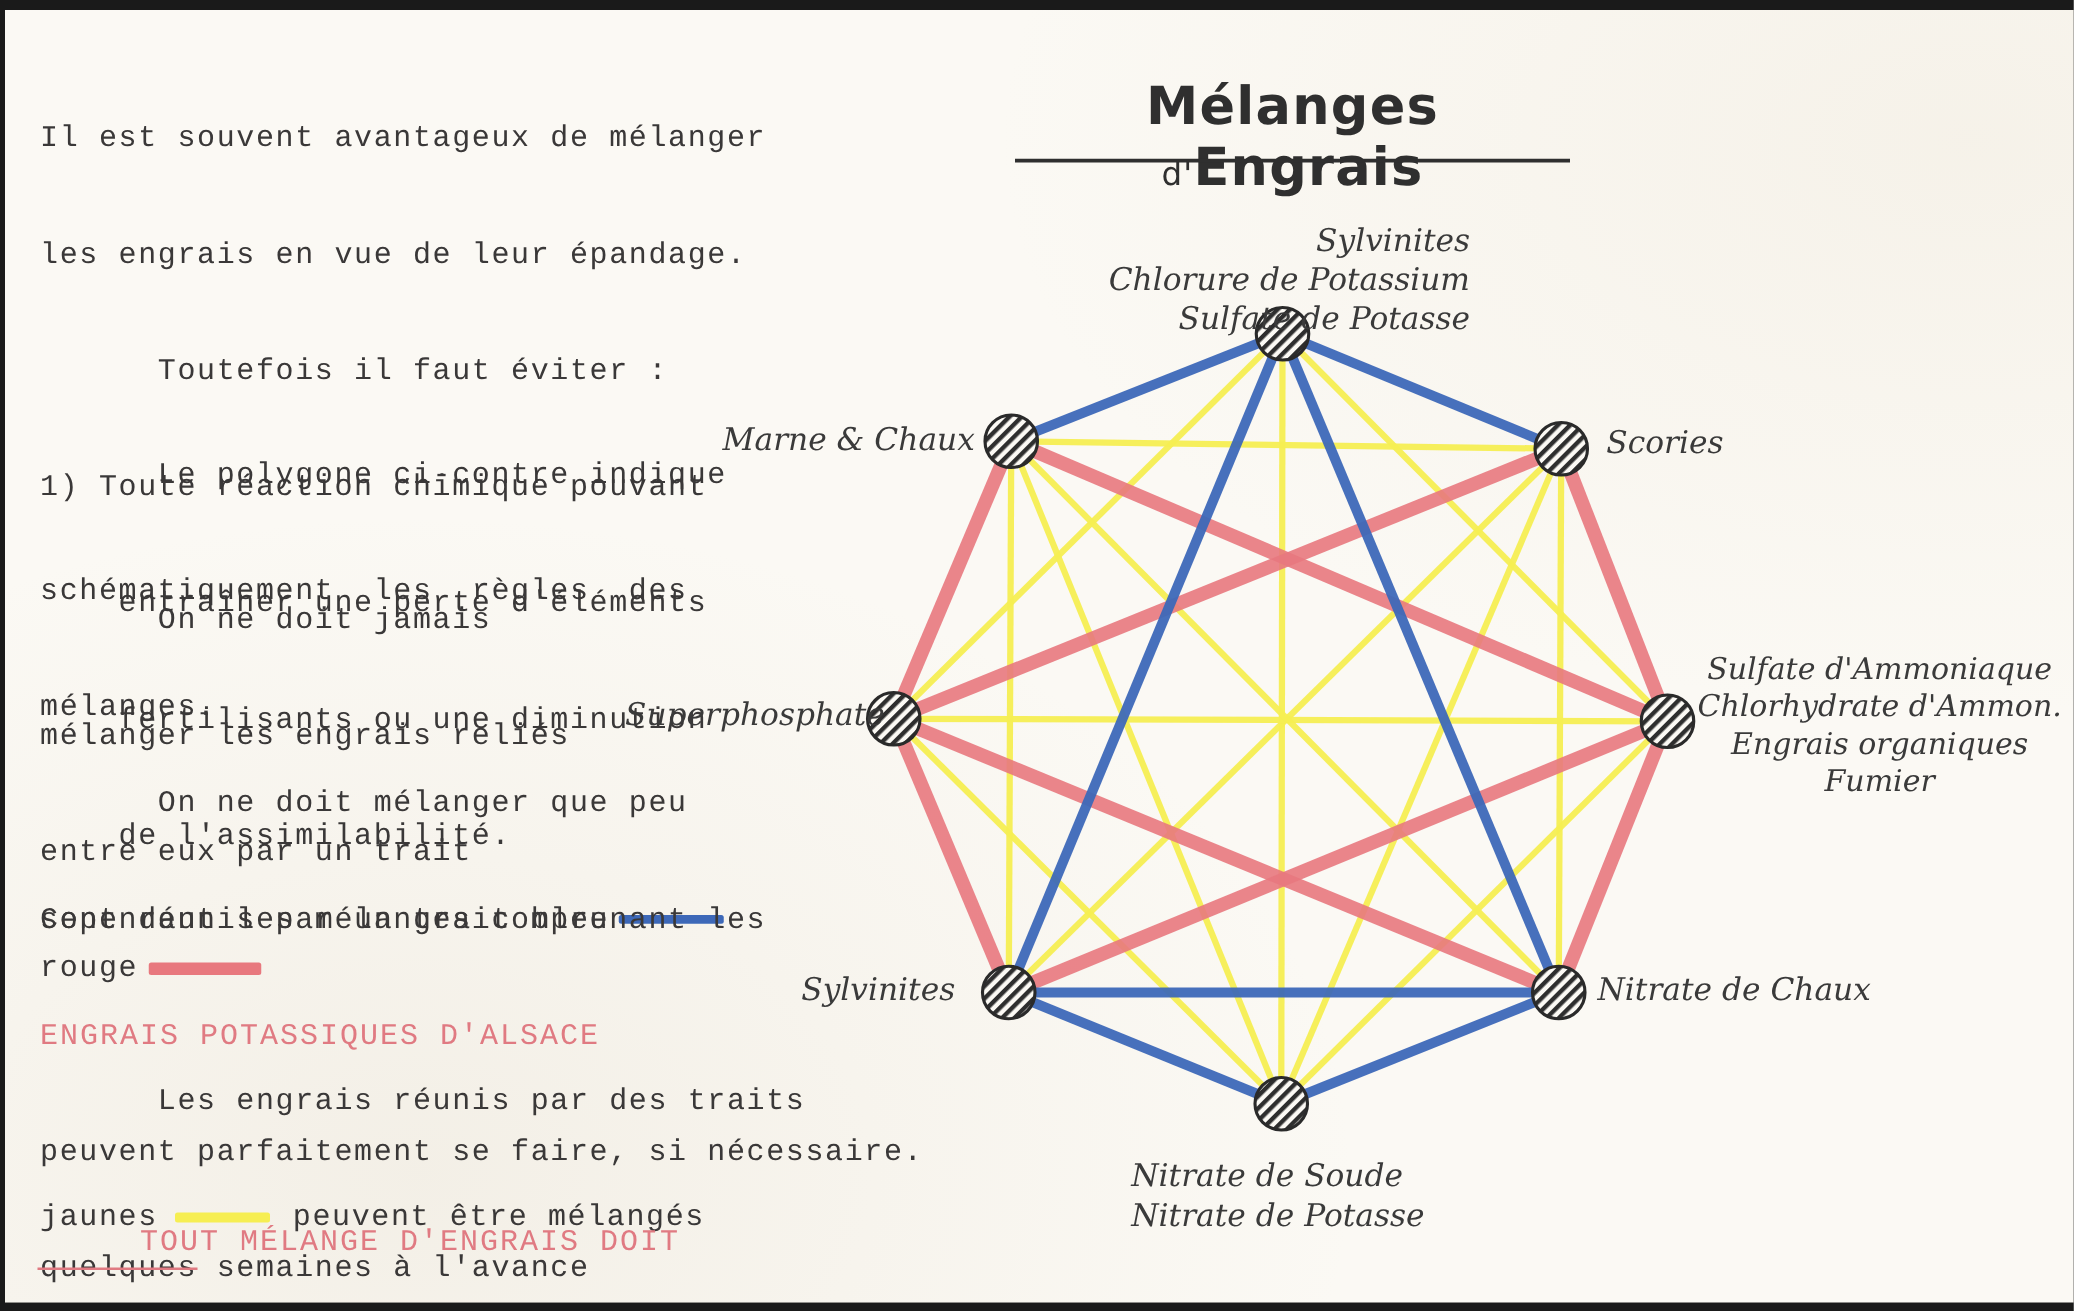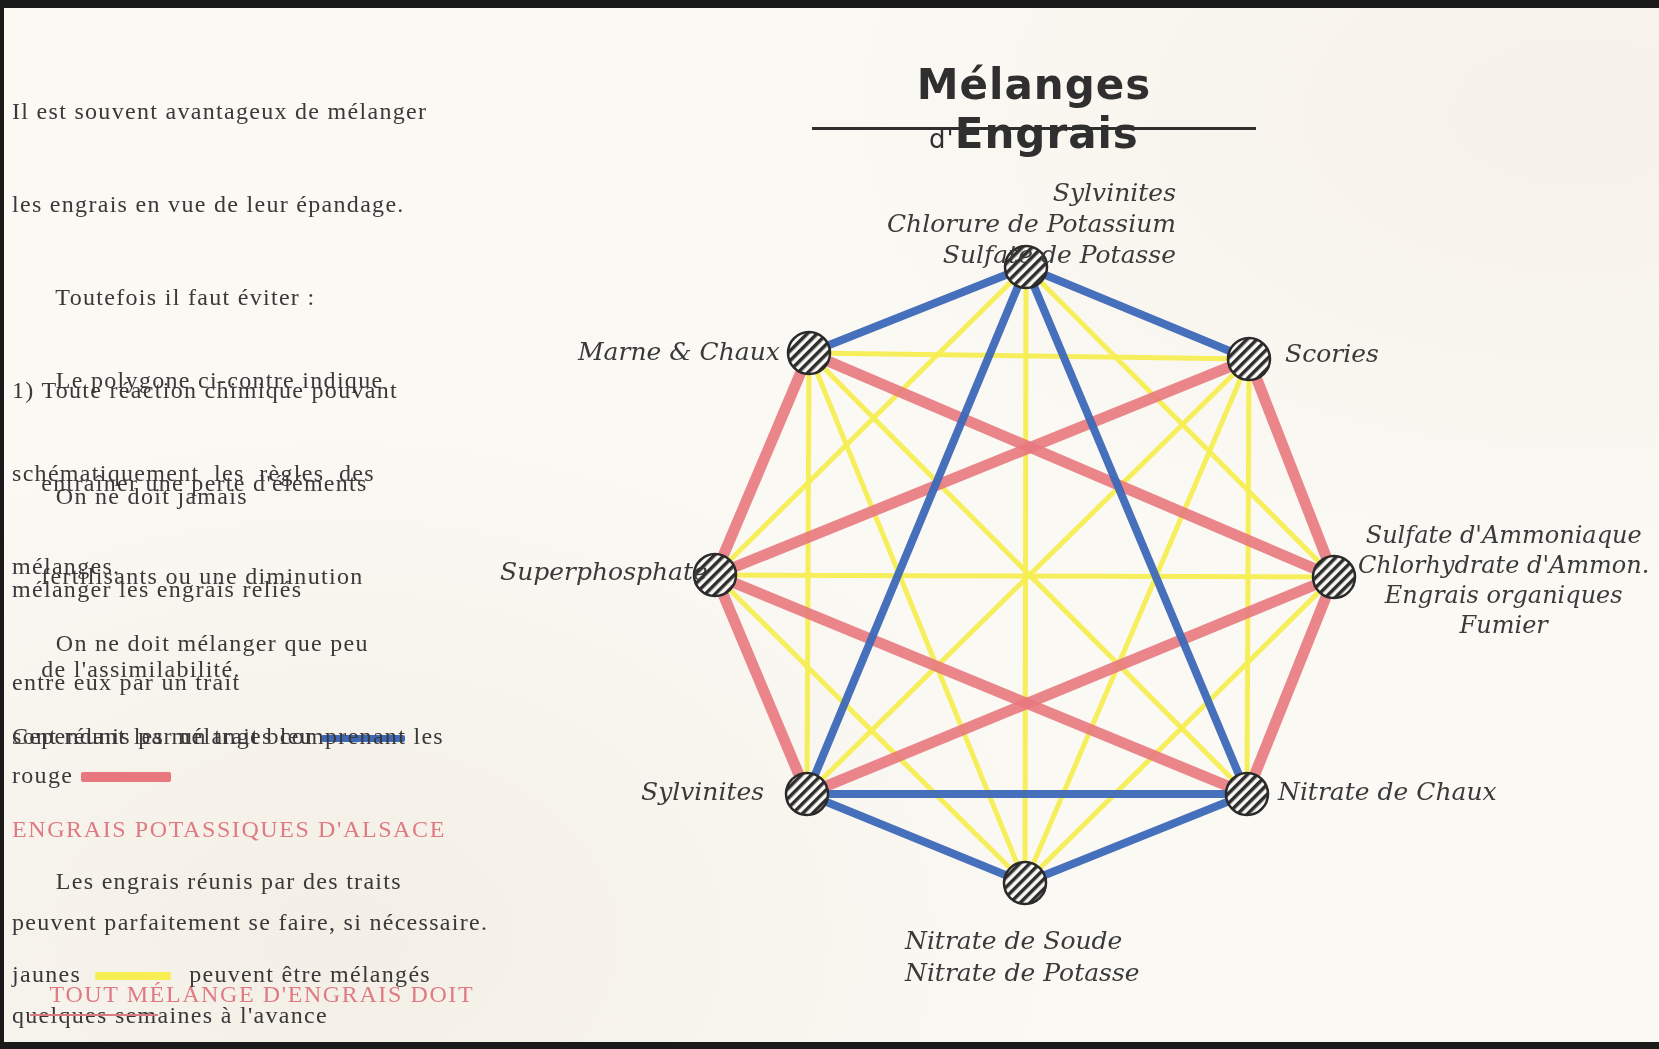--- a/index.html
+++ b/index.html
@@ -8,22 +8,22 @@
     background:#1a1a1a;
     font-family:"DejaVu Serif", serif;
   }
   .card {
     position:absolute; left:4px; top:8px; width:1655px; height:1034px;
     background:#fbf9f4;
     background-image: radial-gradient(ellipse at 20% 90%, rgba(220,210,190,0.25), transparent 40%),
                       radial-gradient(ellipse at 95% 10%, rgba(230,220,200,0.25), transparent 35%);
   }
   .txt {
-    position:absolute; left:12px; color:#3a3838;
-    font-family:Liberation Serif, serif; font-size:24px; letter-spacing:1.3px;
+    position:absolute; left:32px; color:#3a3838;
+    font-family:Liberation Mono, monospace; font-size:24px; letter-spacing:1.3px;
     white-space:pre; line-height:31px;
   }
   .red { color:#e07a82; letter-spacing:1.6px; }
   .swatch { display:inline-block; vertical-align:middle; height:10px; border-radius:2px; margin-left:8px; }
   .title {
     position:absolute; left:812px; top:60px; width:444px; text-align:center;
     font-family:"DejaVu Sans", sans-serif; font-weight:bold; font-size:42px; color:#2f2f2f;
     letter-spacing:1px;
   }
   .title .small { font-size:26px; font-weight:normal; }

